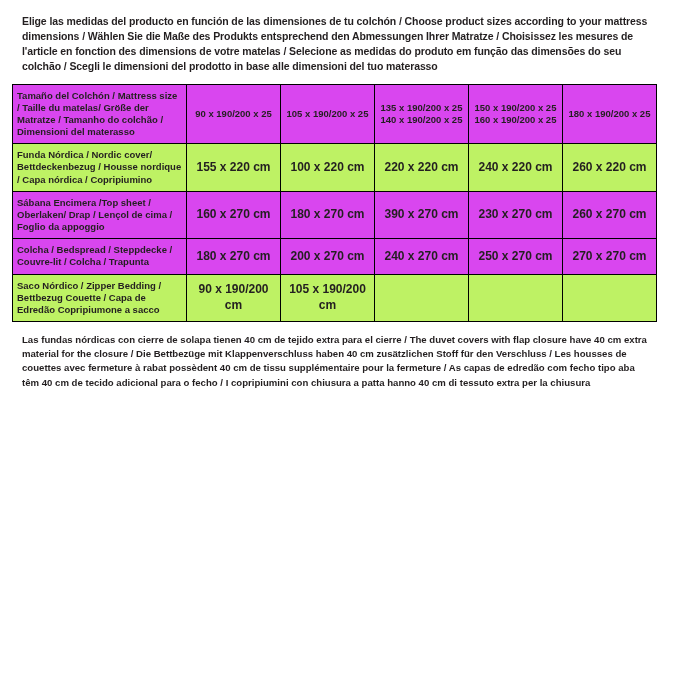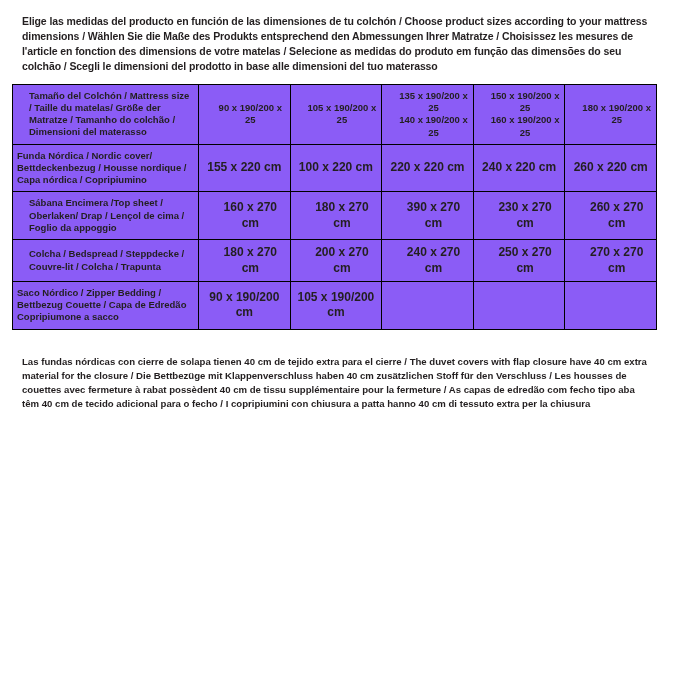--- a/index.html
+++ b/index.html
@@ -49,35 +49,34 @@
     padding-right: 3px;
     width: 165px;
   }
   td.val {
     font-size: 12px;
     font-weight: bold;
     text-align: center;
     line-height: 1.3;
   }
   tr.shaded td {
-    background: #8b5cf6;
+    background: #bef264;
   }
   tr.plain td {
-    background: #8b5cf6;
-    padding-left: 16px;
+    background: #d946ef;
   }
   .headrow td.rowlabel,
   .headrow td.val {
     font-size: 9.5px;
   }
   .footer-note {
     font-size: 9.6px;
     font-weight: bold;
     line-height: 1.48;
-    margin-top: 25px;
+    margin-top: 11px;
     padding: 0 8px 0 10px;
   }
   .multi {
     white-space: pre-line;
   }
 </style>
 </head>
 <body>
 
 <div class="page">

